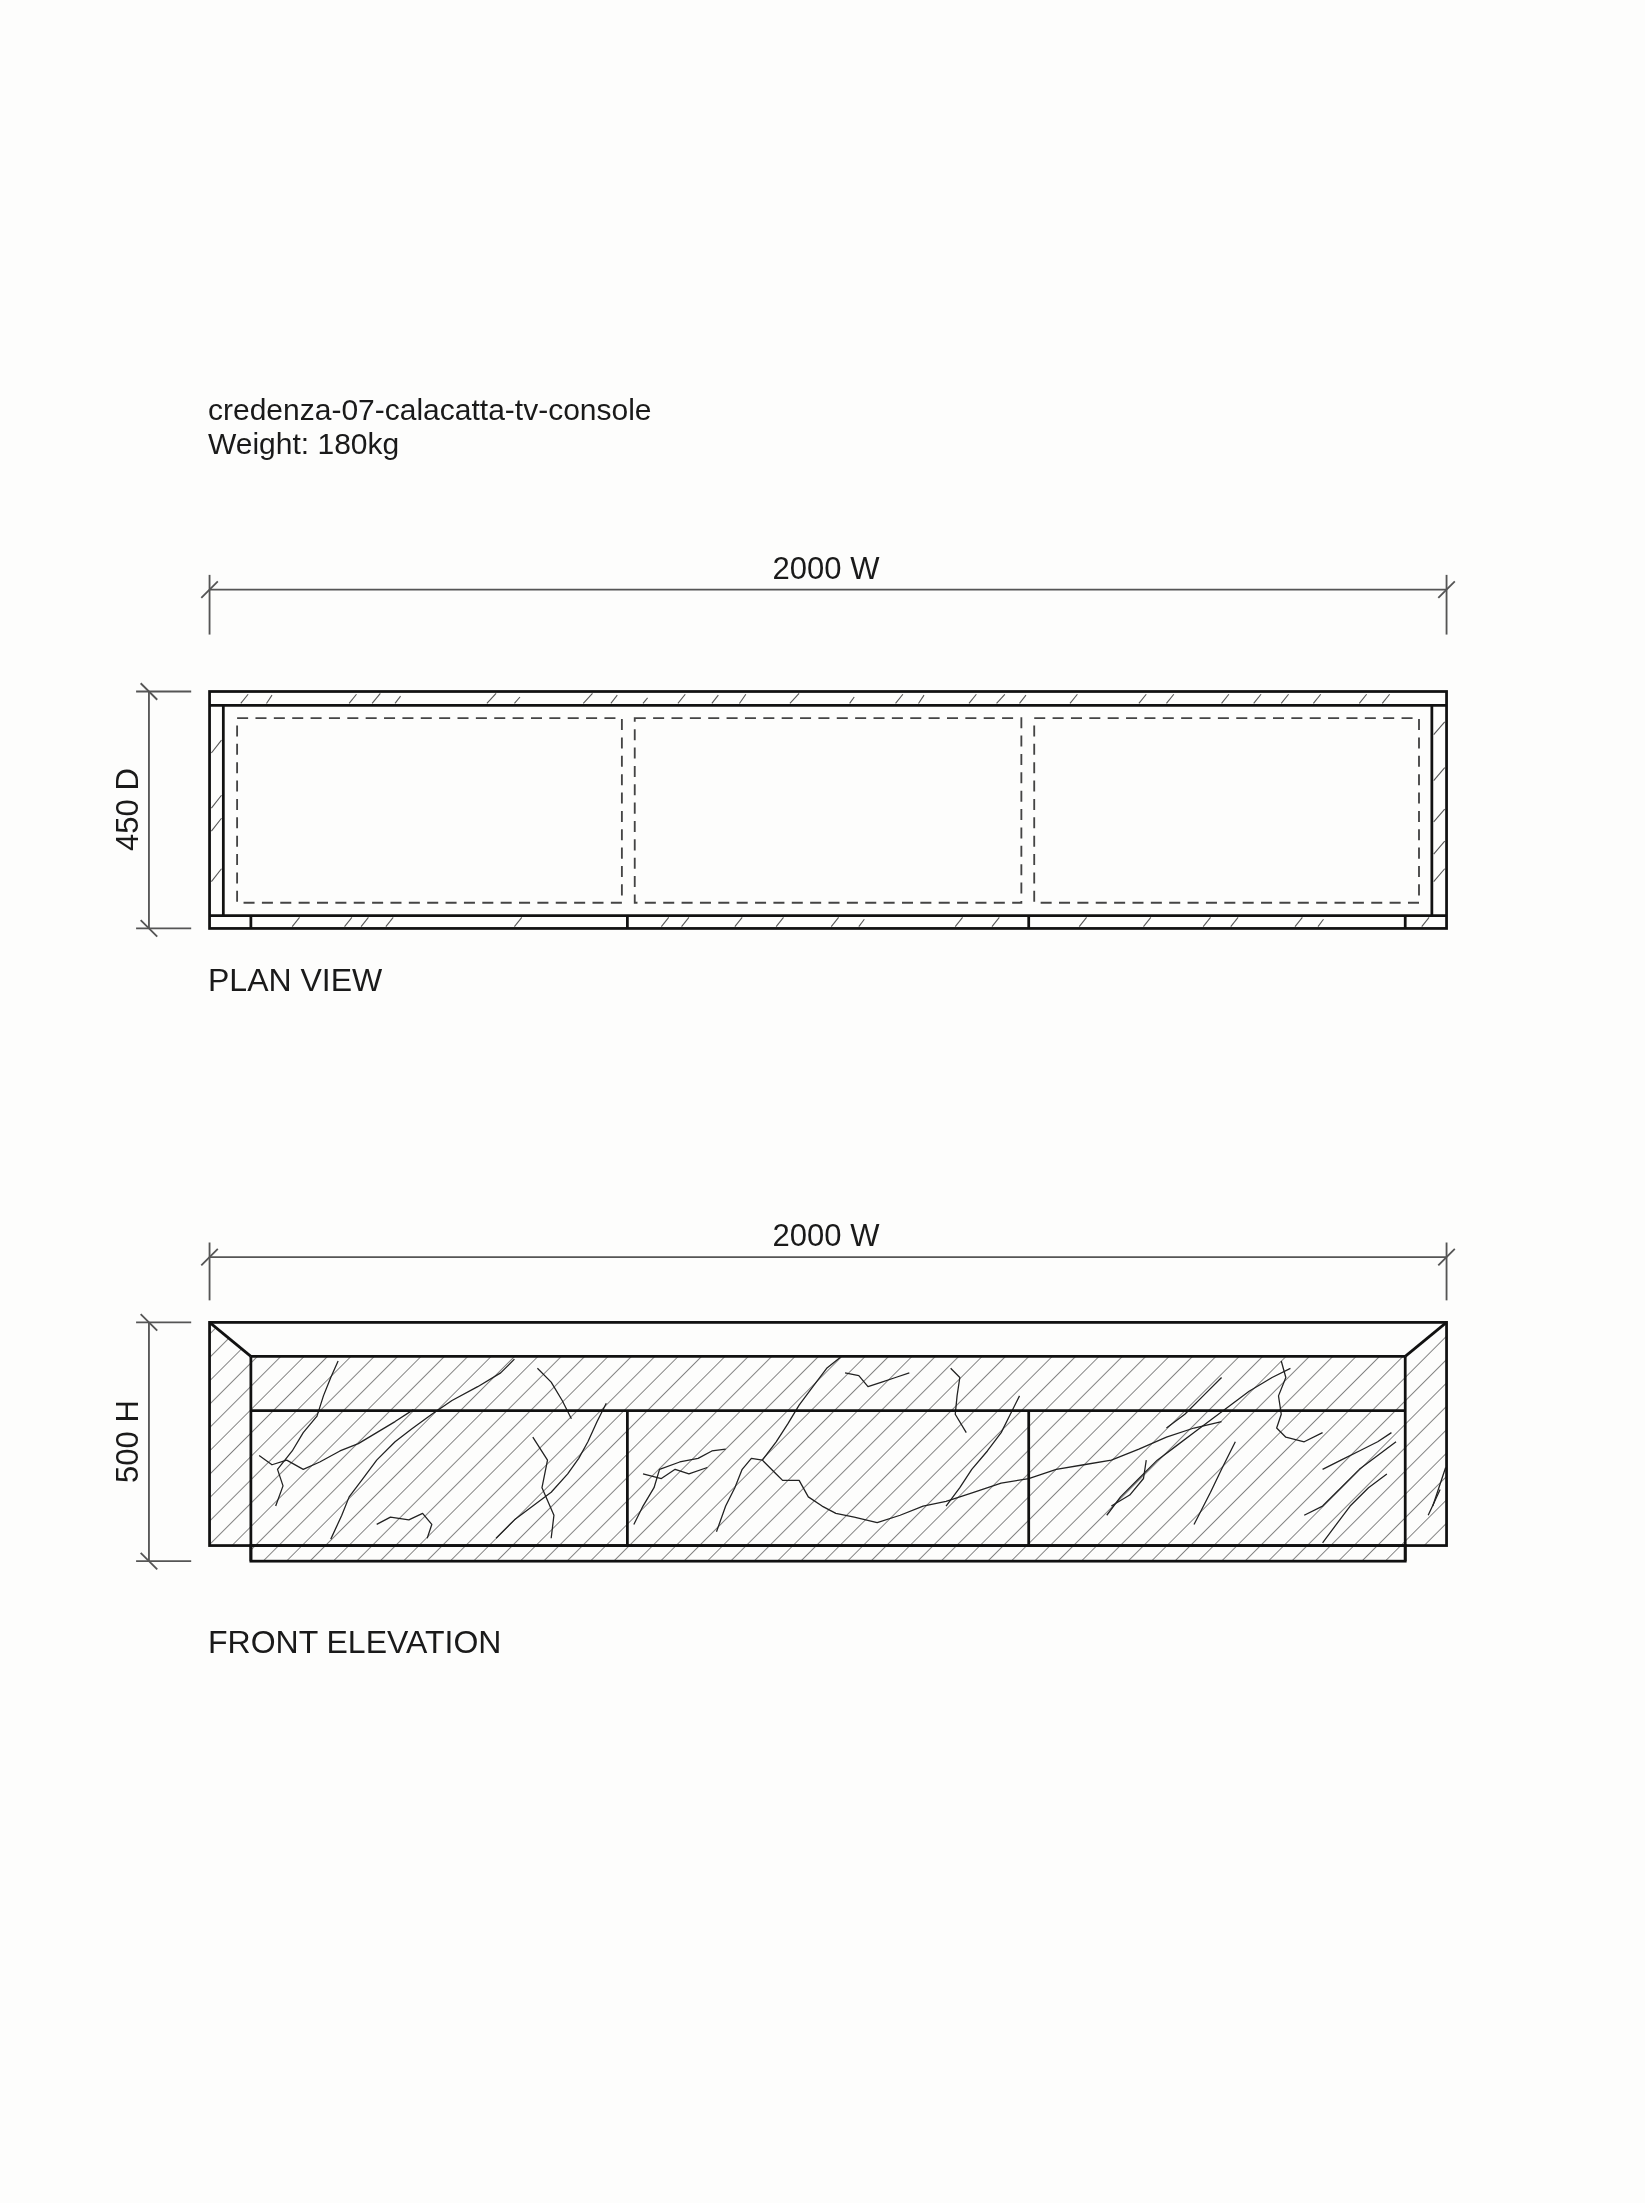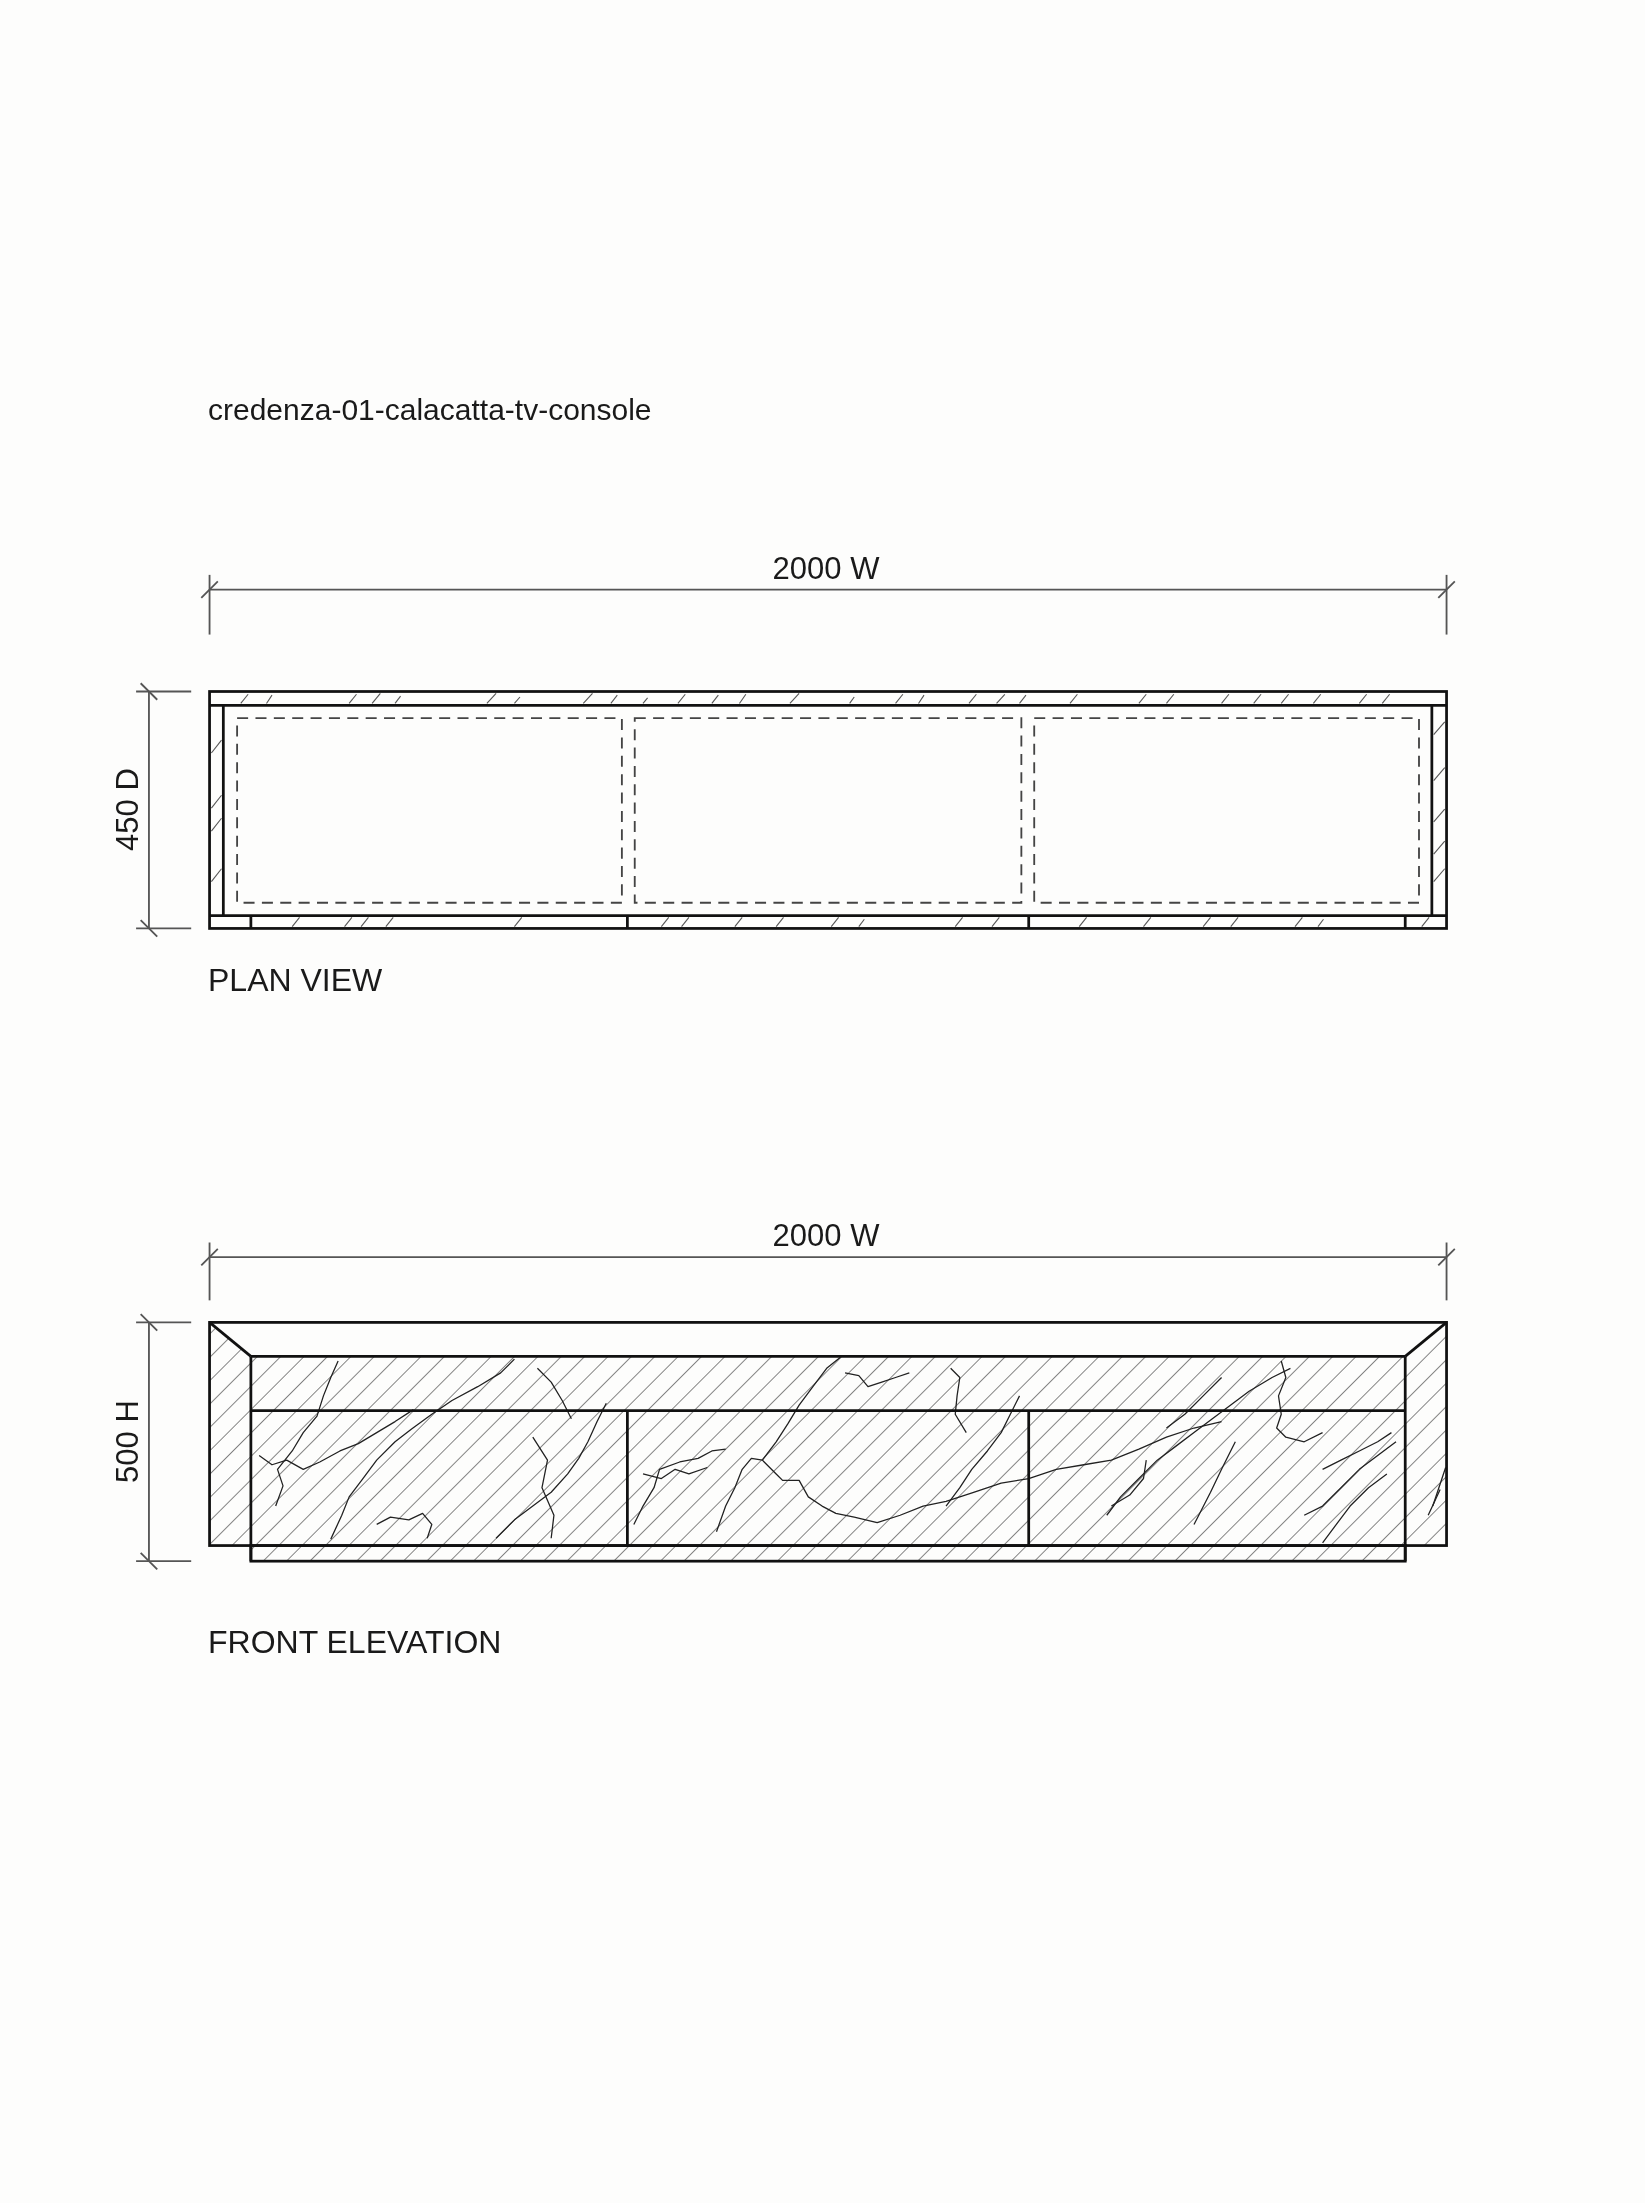--- a/index.html
+++ b/index.html
@@ -204,21 +204,22 @@
       <line class="outline" x1="683" y1="1536" x2="683" y2="1683"></line>
       <line class="outline" x1="1120" y1="1536" x2="1120" y2="1683"></line>
       <rect x="229" y="1441" width="1345" height="35" fill="none"></rect>
     </g>
   </g>
 </svg>
 
 <div style="position:absolute;left:0;top:0;width:0;height:0;"></div>
 
 <div class="title-block">
-  <div>credenza-01-calacatta-tv-console</div>
+  <div>credenza-07-calacatta-tv-console</div>
+  <div>Weight: 180kg</div>
 </div>
 
 <div class="lbl dim-text" style="left:771px; top:553px; width:110px; text-align:center;">2000 W</div>
 <div class="lbl dim-text vert" style="left:81px; top:794px; width:92px; height:31px; text-align:center;">450 D</div>
 <div class="lbl view-label" style="left:208px; top:964px;">PLAN VIEW</div>
 
 <div class="lbl dim-text" style="left:771px; top:1220px; width:110px; text-align:center;">2000 W</div>
 <div class="lbl dim-text vert" style="left:81px; top:1426px; width:92px; height:31px; text-align:center;">500 H</div>
 <div class="lbl view-label" style="left:208px; top:1607px;margin-top:19px;">FRONT ELEVATION</div>
 

